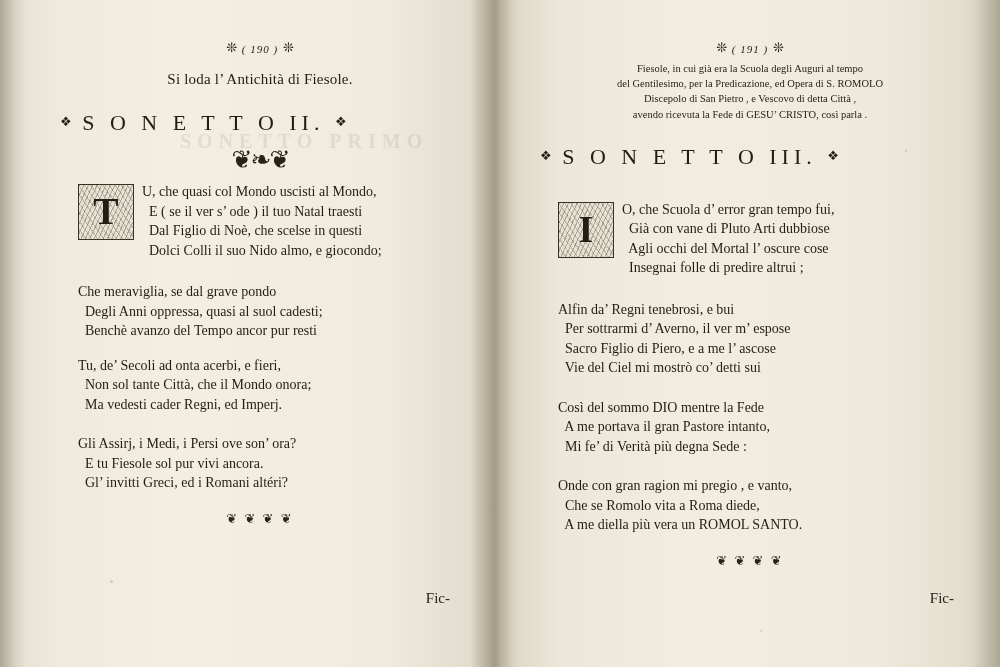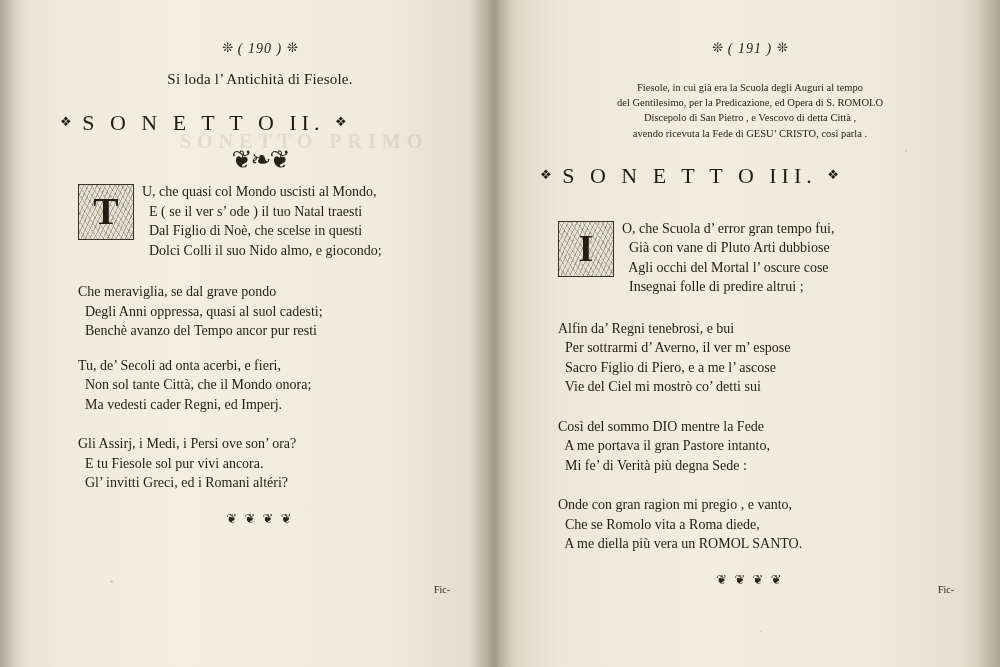--- a/index.html
+++ b/index.html
@@ -62,33 +62,33 @@
     margin-top: 40px;
     color: #2a2217;
   }
   .page-num .orn {
     font-size: 13px;
     vertical-align: 1px;
     letter-spacing: 0;
   }
   .page-num .num {
     font-style: italic;
-    font-size: 14px;
+    font-size: 11px;
   }
   .headline {
     text-align: center;
     font-size: 15px;
     margin-top: 14px;
     letter-spacing: 0.2px;
   }
   .preface {
     font-size: 10.5px;
     line-height: 1.45;
     text-align: center;
-    margin-top: 23px;
+    margin-top: 4px;
     padding: 0 6px;
   }
   .sonetto-title {
     text-align: left;
     margin-top: 22px;
     font-size: 22px;
     letter-spacing: 5px;
     font-weight: normal;
   }
   .sonetto-title .flower {
@@ -148,23 +148,23 @@
   }
   .tailpiece {
     text-align: center;
     margin-top: 18px;
     font-size: 13px;
     letter-spacing: 2px;
     color: #2a2217;
   }
   .catchword {
     position: absolute;
-    bottom: 72px;
+    bottom: 60px;
     right: 6px;
-    font-size: 10px;
+    font-size: 15px;
   }
   .page-left .catchword { right: 10px; }
   .ghost {
     position: absolute;
     top: 130px;
     left: 120px;
     font-size: 20px;
     letter-spacing: 6px;
     color: rgba(120,100,80,0.13);
     font-weight: bold;

